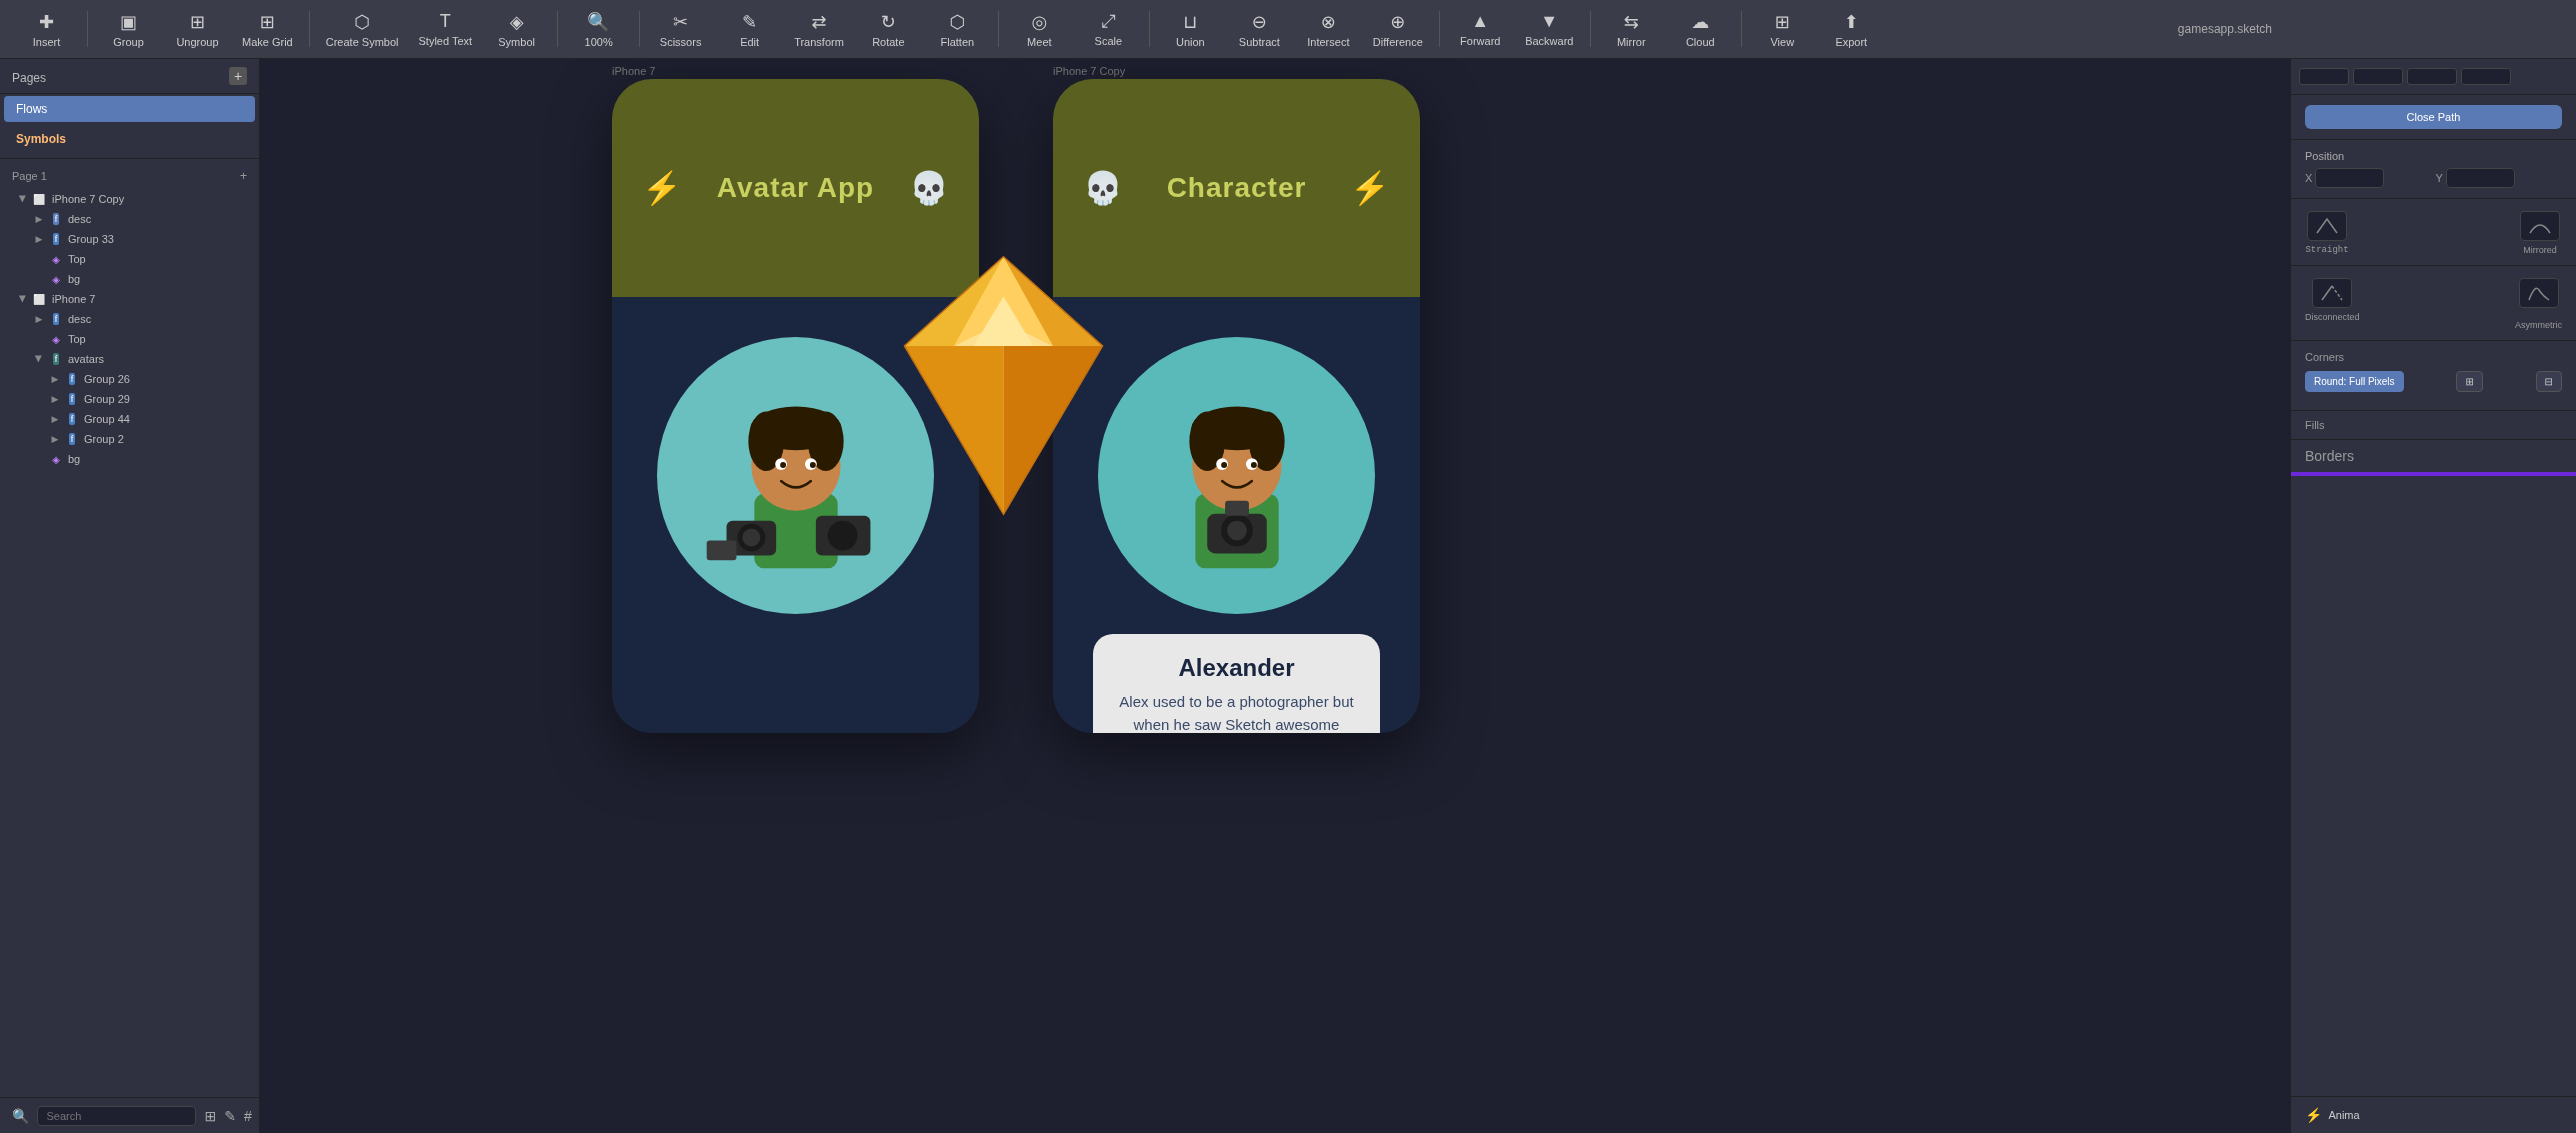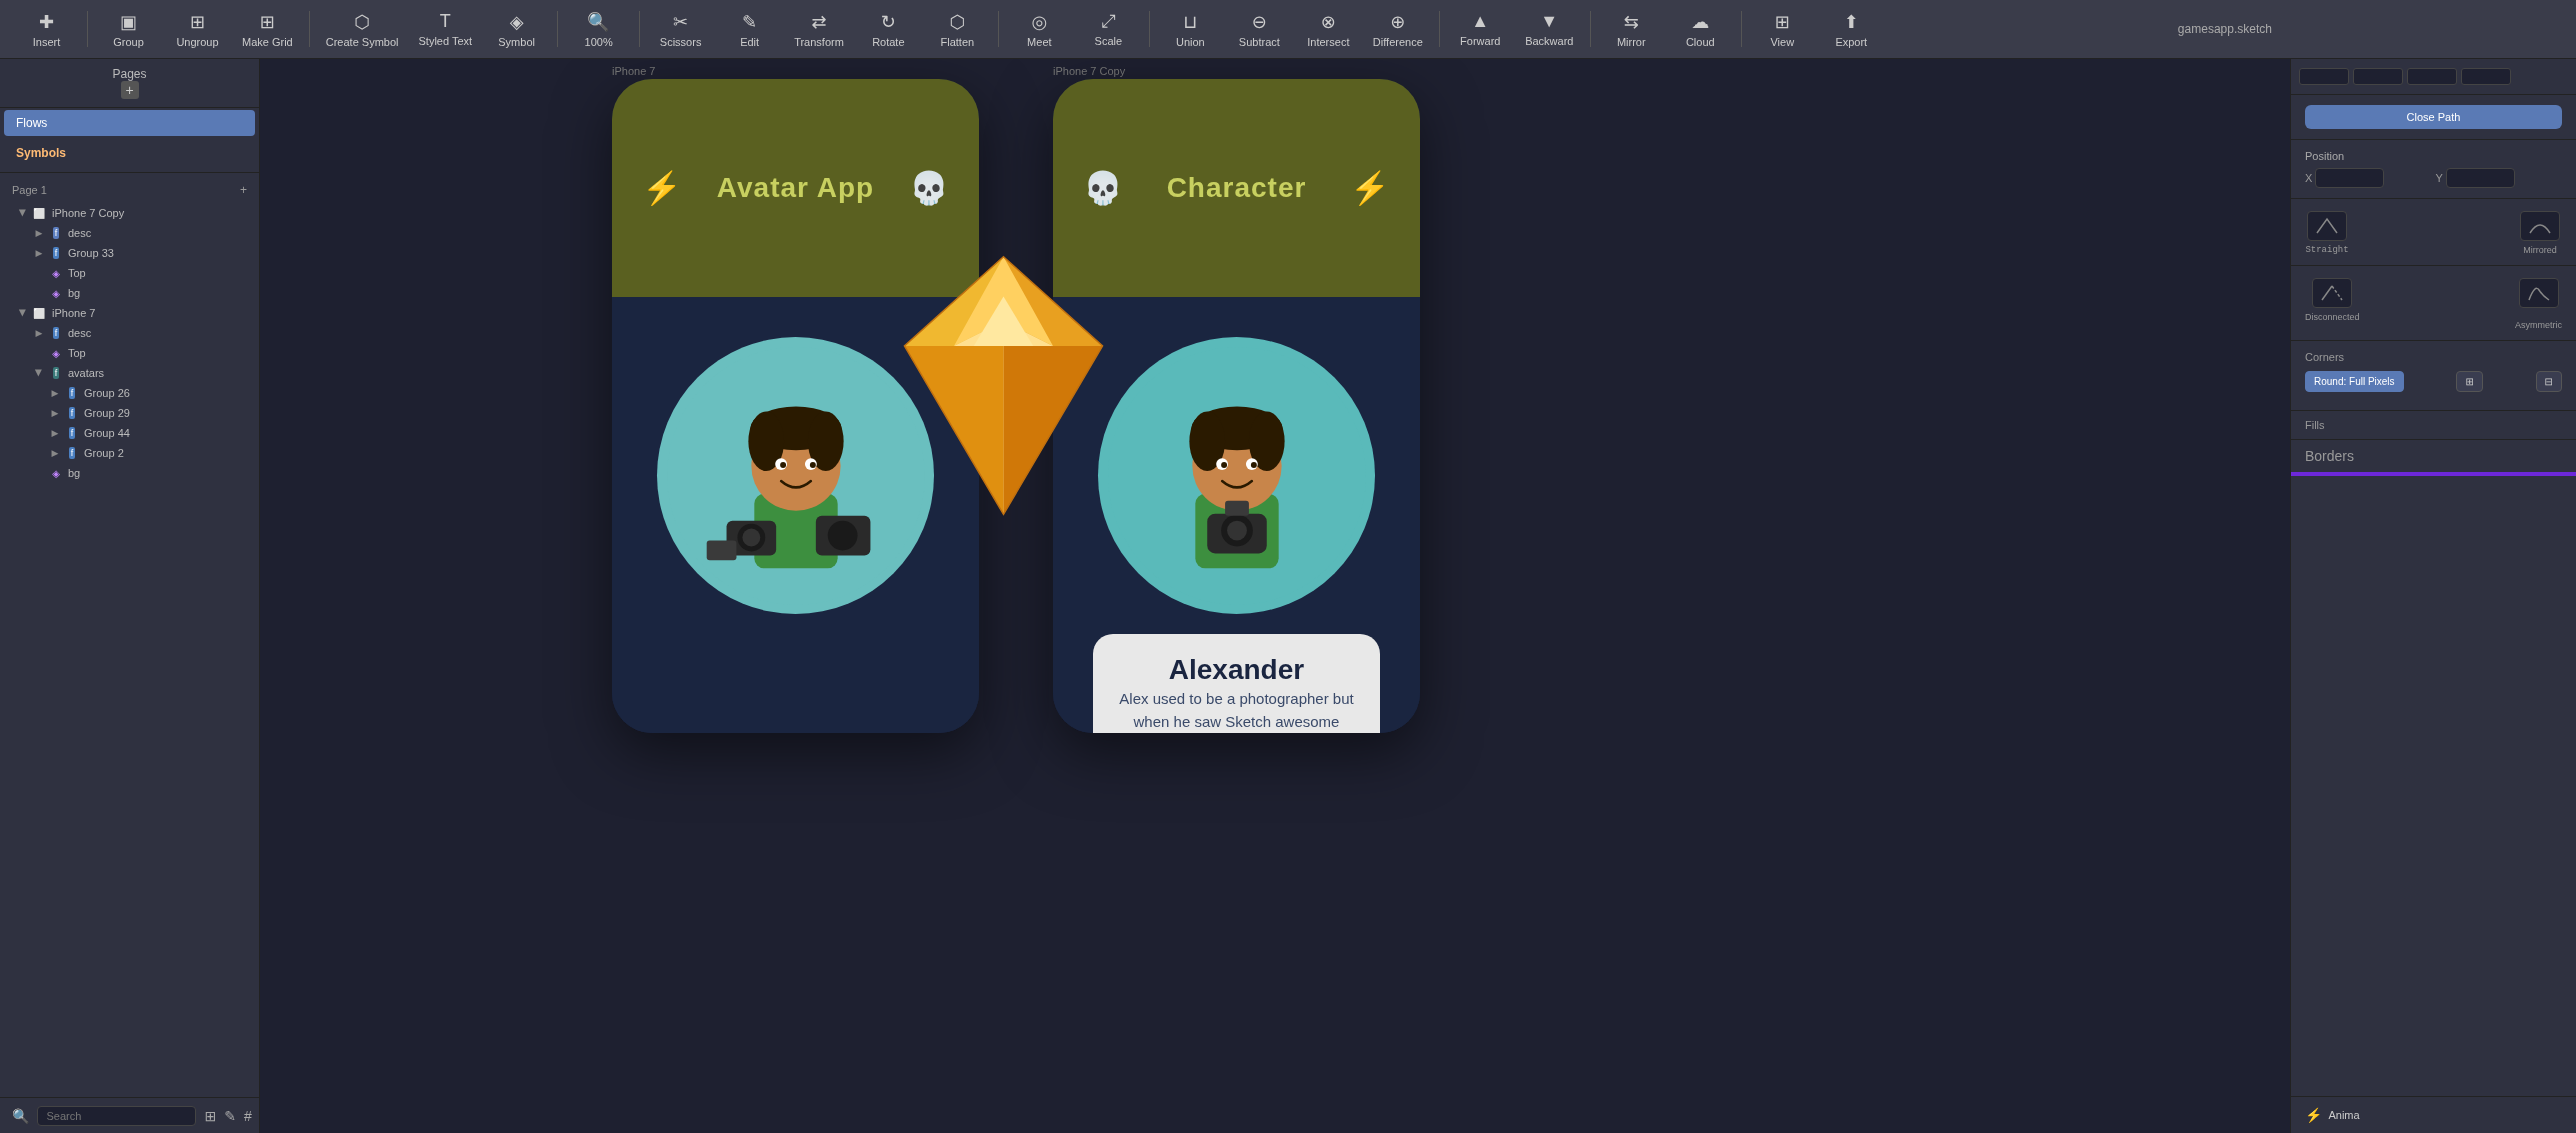--- a/index.html
+++ b/index.html
@@ -59,27 +59,26 @@
     .left-sidebar {
       width: 260px;
       background: #2f3140;
       border-right: 1px solid #222;
       display: flex;
       flex-direction: column;
       flex-shrink: 0;
     }
     .pages-header {
       display: flex;
-      align-items: center;
+      align-items: flex-end;
       justify-content: space-between;
       padding: 8px 12px;
       font-size: 12px;
       color: #bbb;
       border-bottom: 1px solid #222;
-      flex-direction: column;
     }
     .pages-add-btn {
       width: 18px; height: 18px;
       background: #555;
       border-radius: 3px;
       display: flex; align-items: center; justify-content: center;
       font-size: 14px;
       cursor: pointer;
       color: #ccc;
     }
@@ -212,24 +211,24 @@
 
     
     .character-card {
       background: #e8e8e8;
       border-radius: 20px;
       margin: 20px 20px 0;
       padding: 20px;
       text-align: center;
     }
     .character-name {
-      font-size: 28px;
+      font-size: 24px;
       font-weight: 700;
       color: #1a2540;
-      margin-bottom: 2px;
+      margin-bottom: 9px;
     }
     .character-desc {
       font-size: 15px;
       color: #3a4a6a;
       line-height: 1.5;
     }
 
     
     .sketch-diamond {
       position: absolute;

